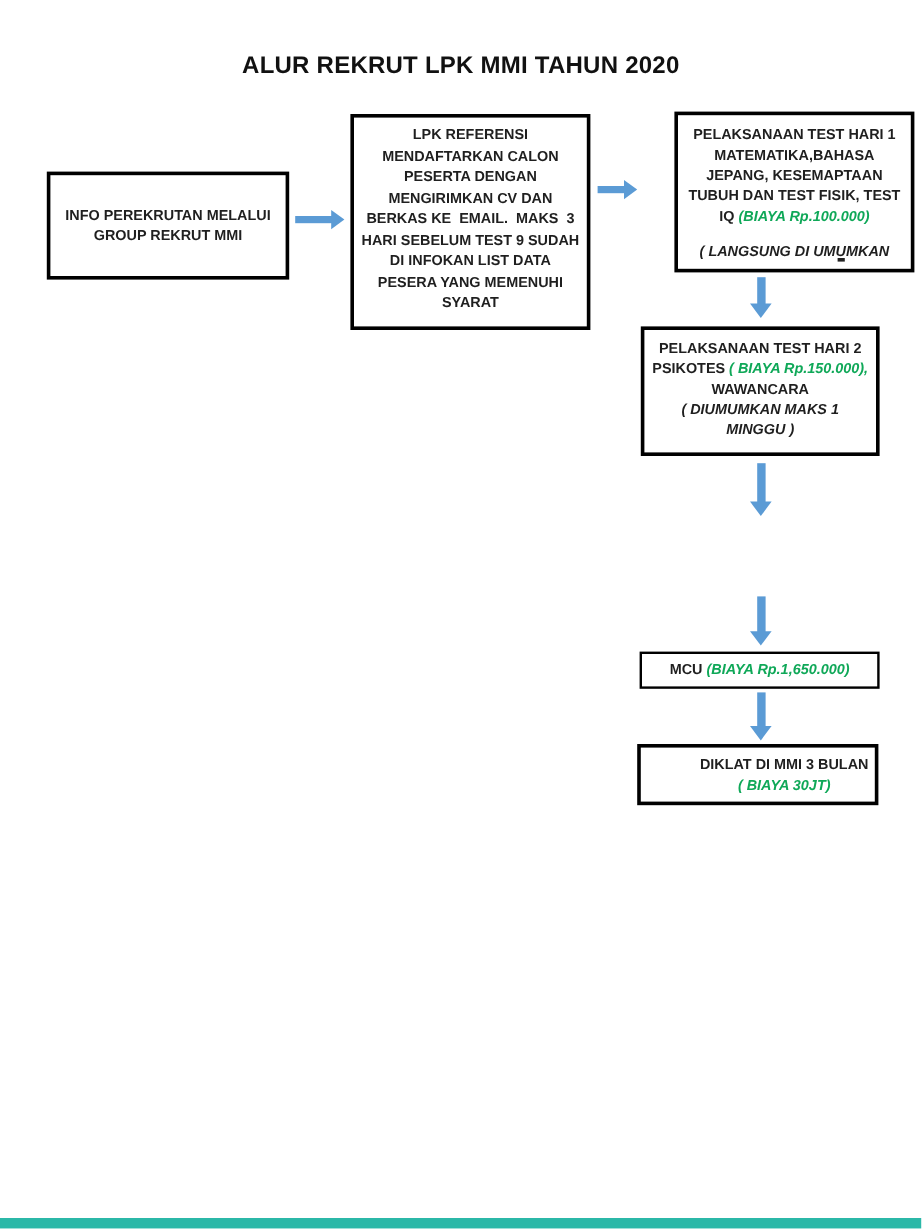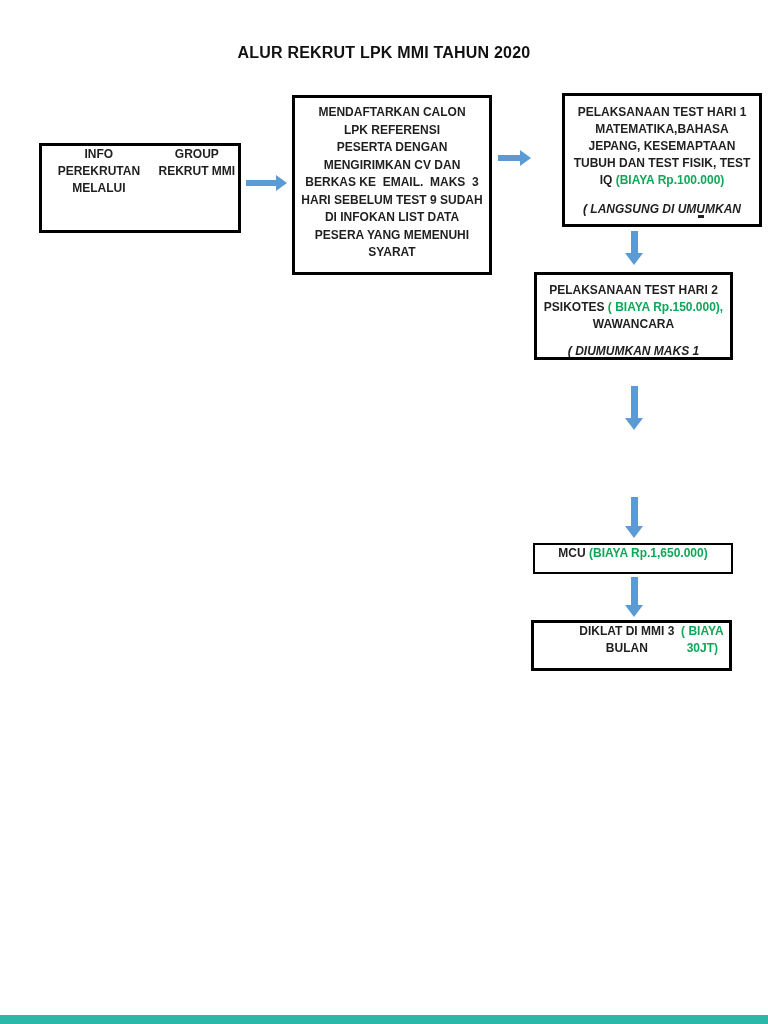--- a/index.html
+++ b/index.html
@@ -2,36 +2,36 @@
 <html style="--text-black: #1F1F1F; --cost-green: #0FA858; --arrow-blue: #5B9BD5; --box-border: #000000; --progress-teal: #2BB8A8;"><head>
 <meta charset="utf-8">
 <style>
   html,body{margin:0;padding:0;background:#ffffff;}
   .page{
     position:relative;width:768px;height:1024px;background:#ffffff;overflow:hidden;
     font-family:"Liberation Sans",sans-serif;font-weight:bold;color:#1f1f1f;
   }
   .doc-title{
     position:absolute;top:44px;left:0;width:768px;text-align:center;
-    font-size:16px;letter-spacing:.2px;color:#111;
+    font-size:20px;letter-spacing:.2px;color:#111;
   }
   .box{
     position:absolute;box-sizing:border-box;background:#fff;border:3px solid #000;
     text-align:center;font-size:12px;line-height:17px;overflow:hidden;
   }
   .line{white-space:pre-wrap;}
-  .center-v{display:flex;flex-direction:row;justify-content:center;}
-  .green{color:var(--cost-green,#0FA858);}
+  .center-v{display:flex;flex-direction:column;justify-content:center;}
+  .green{color:var(--cost-green,#0FA858);font-style:italic;}
   .italic{font-style:italic;}
   .box-info{left:39px;top:143px;width:202px;height:90px;}
   .box-lpk{left:292px;top:95px;width:200px;height:180px;padding:6px 2px 0 2px;line-height:17.5px;}
   .box-test1{left:533px;top:93px;width:200px;height:134px;padding:8px 2px 0 2px;margin-left:29px;}
   .box-test1 .note{margin-top:12px;}
-  .box-test2{left:534px;top:272px;width:199px;height:88px;padding:7px 2px 12px 2px;}
-  .box-test2 .note{margin-top:10px;}
+  .box-test2{left:534px;top:272px;width:199px;height:108px;padding:7px 2px 12px 2px;}
+  .box-test2 .note{margin-top:0;}
   .box-testuser{left:533px;top:432px;width:200px;height:61px;}
   .box-mcu{left:533px;top:543px;width:200px;height:31px;border-width:2px;}
   .box-diklat{left:531px;top:620px;width:201px;height:51px;padding-left:44px;}
   .clip-mark{position:absolute;left:133px;top:119px;width:6px;height:3px;background:#222;}
   
   .arrow-right{position:absolute;height:16px;}
   .arrow-right .shaft{position:absolute;left:0;right:10px;top:5px;height:6px;background:var(--arrow-blue,#5B9BD5);}
   .arrow-right .head{position:absolute;right:0;top:0;width:0;height:0;
     border-top:8px solid transparent;border-bottom:8px solid transparent;
     border-left:11px solid var(--arrow-blue,#5B9BD5);}
@@ -53,22 +53,22 @@
     <div class="line">INFO PEREKRUTAN MELALUI</div>
     <div class="line">GROUP REKRUT MMI</div>
   </div>
 
   <div class="arrow-right" style="left:246px;top:175px;width:41px;">
     <div class="shaft"></div>
     <div class="head"></div>
   </div>
 
   <div class="box box-lpk">
+    <div class="line">LPK REFERENSI</div>
     <div class="line">MENDAFTARKAN CALON</div>
-    <div class="line">LPK REFERENSI</div>
     <div class="line">PESERTA DENGAN</div>
     <div class="line">MENGIRIMKAN CV DAN</div>
     <div class="line">BERKAS KE  EMAIL.  MAKS  3</div>
     <div class="line">HARI SEBELUM TEST 9 SUDAH</div>
     <div class="line">DI INFOKAN LIST DATA</div>
     <div class="line">PESERA YANG MEMENUHI</div>
     <div class="line">SYARAT</div>
   </div>
 
   <div class="arrow-right" style="left:498px;top:150px;width:33px;">

